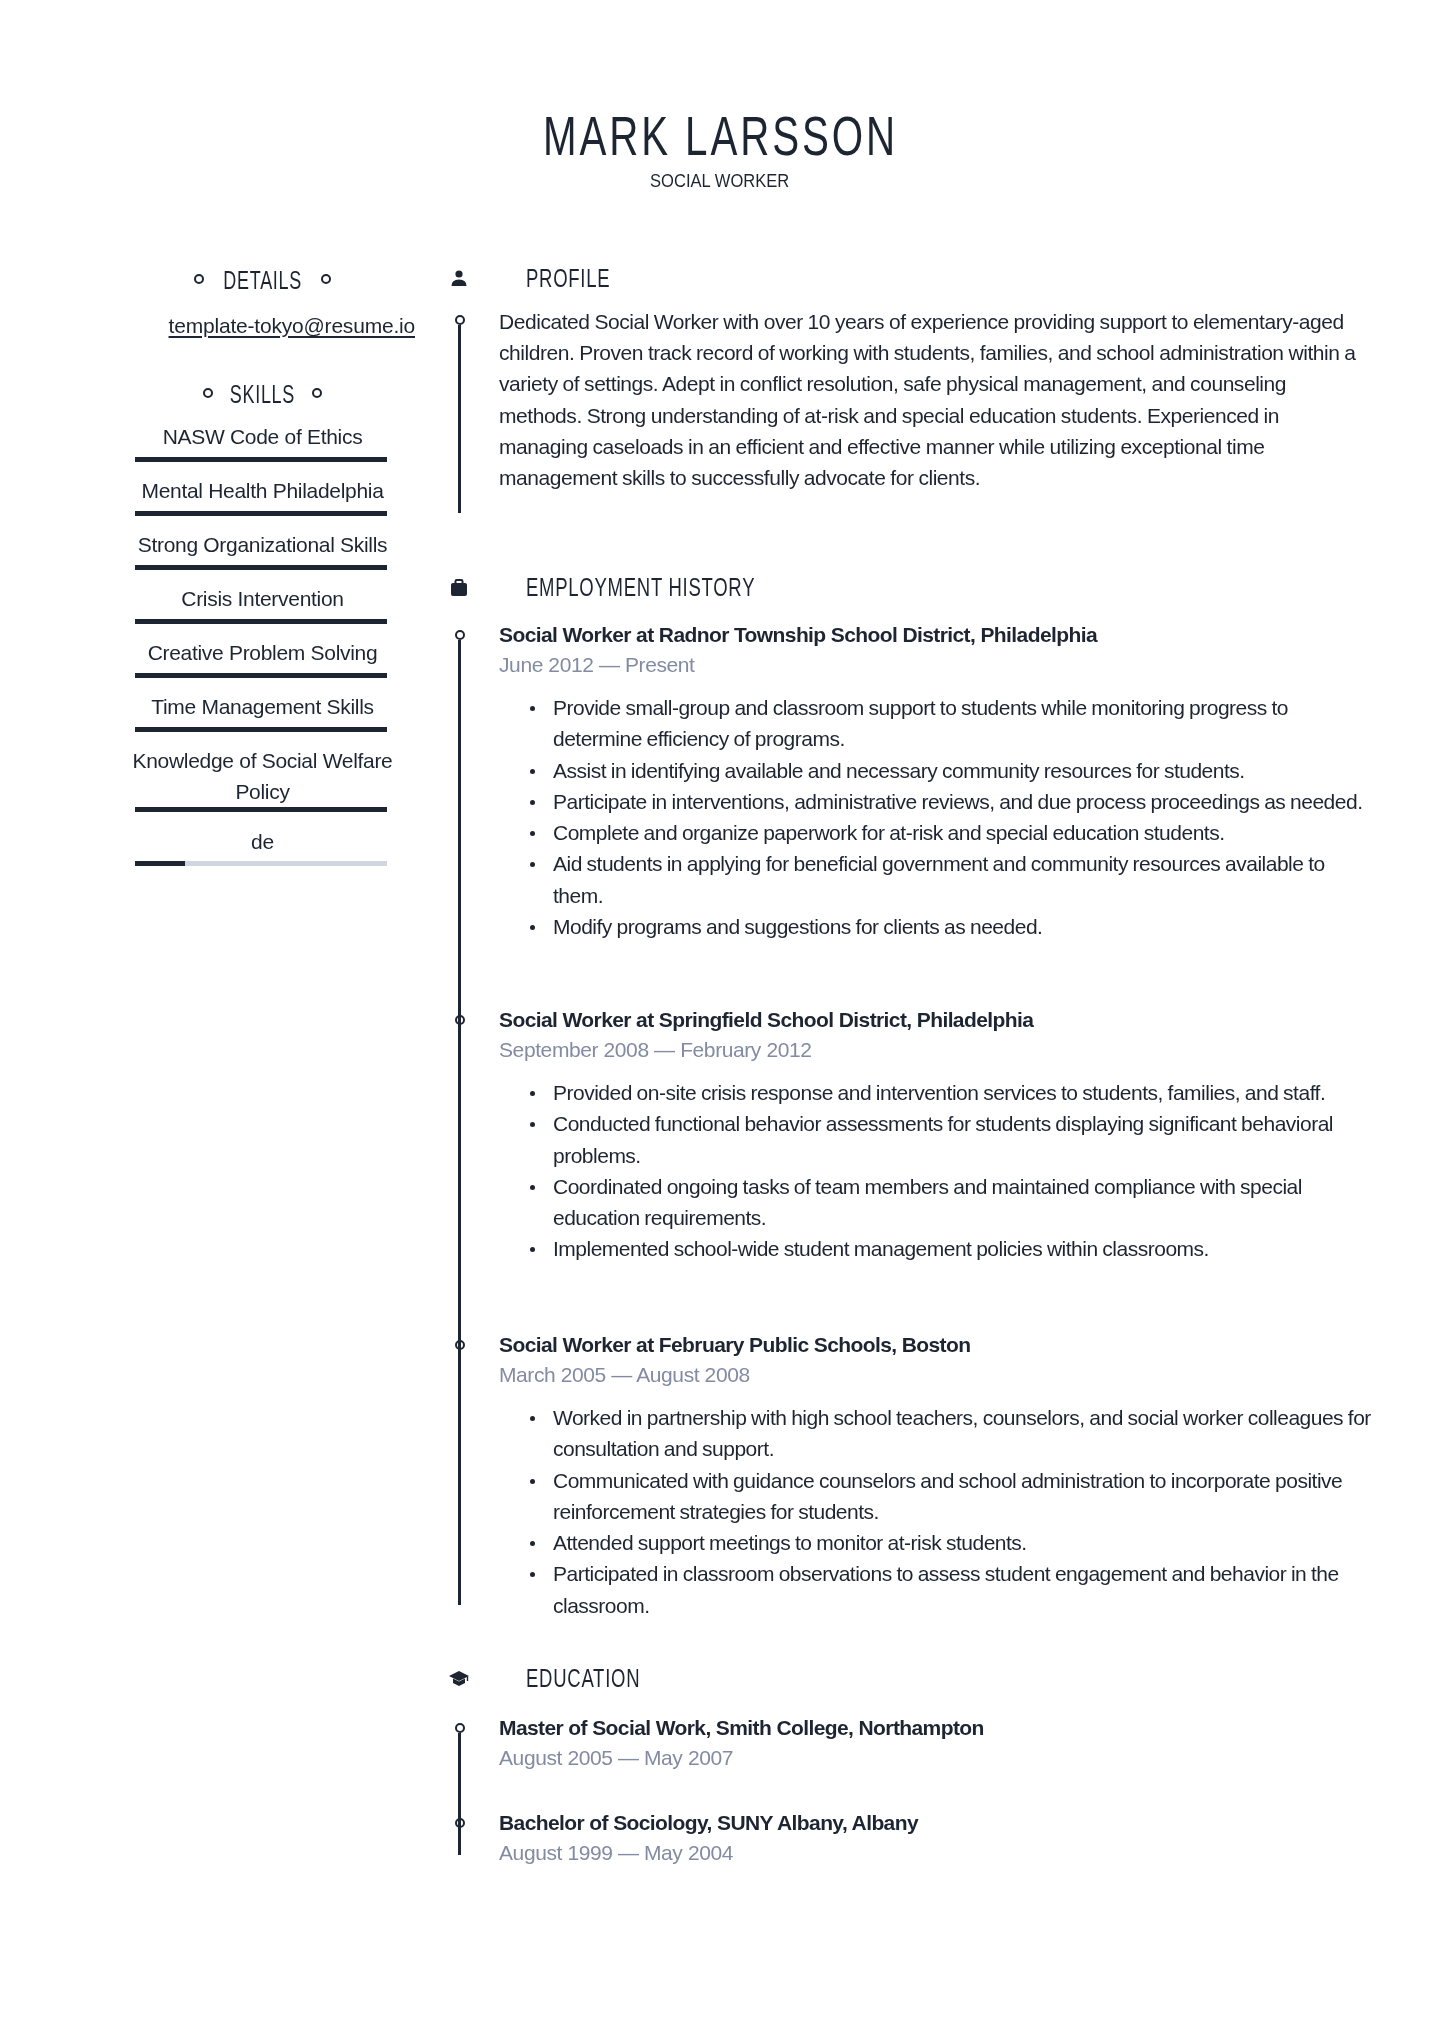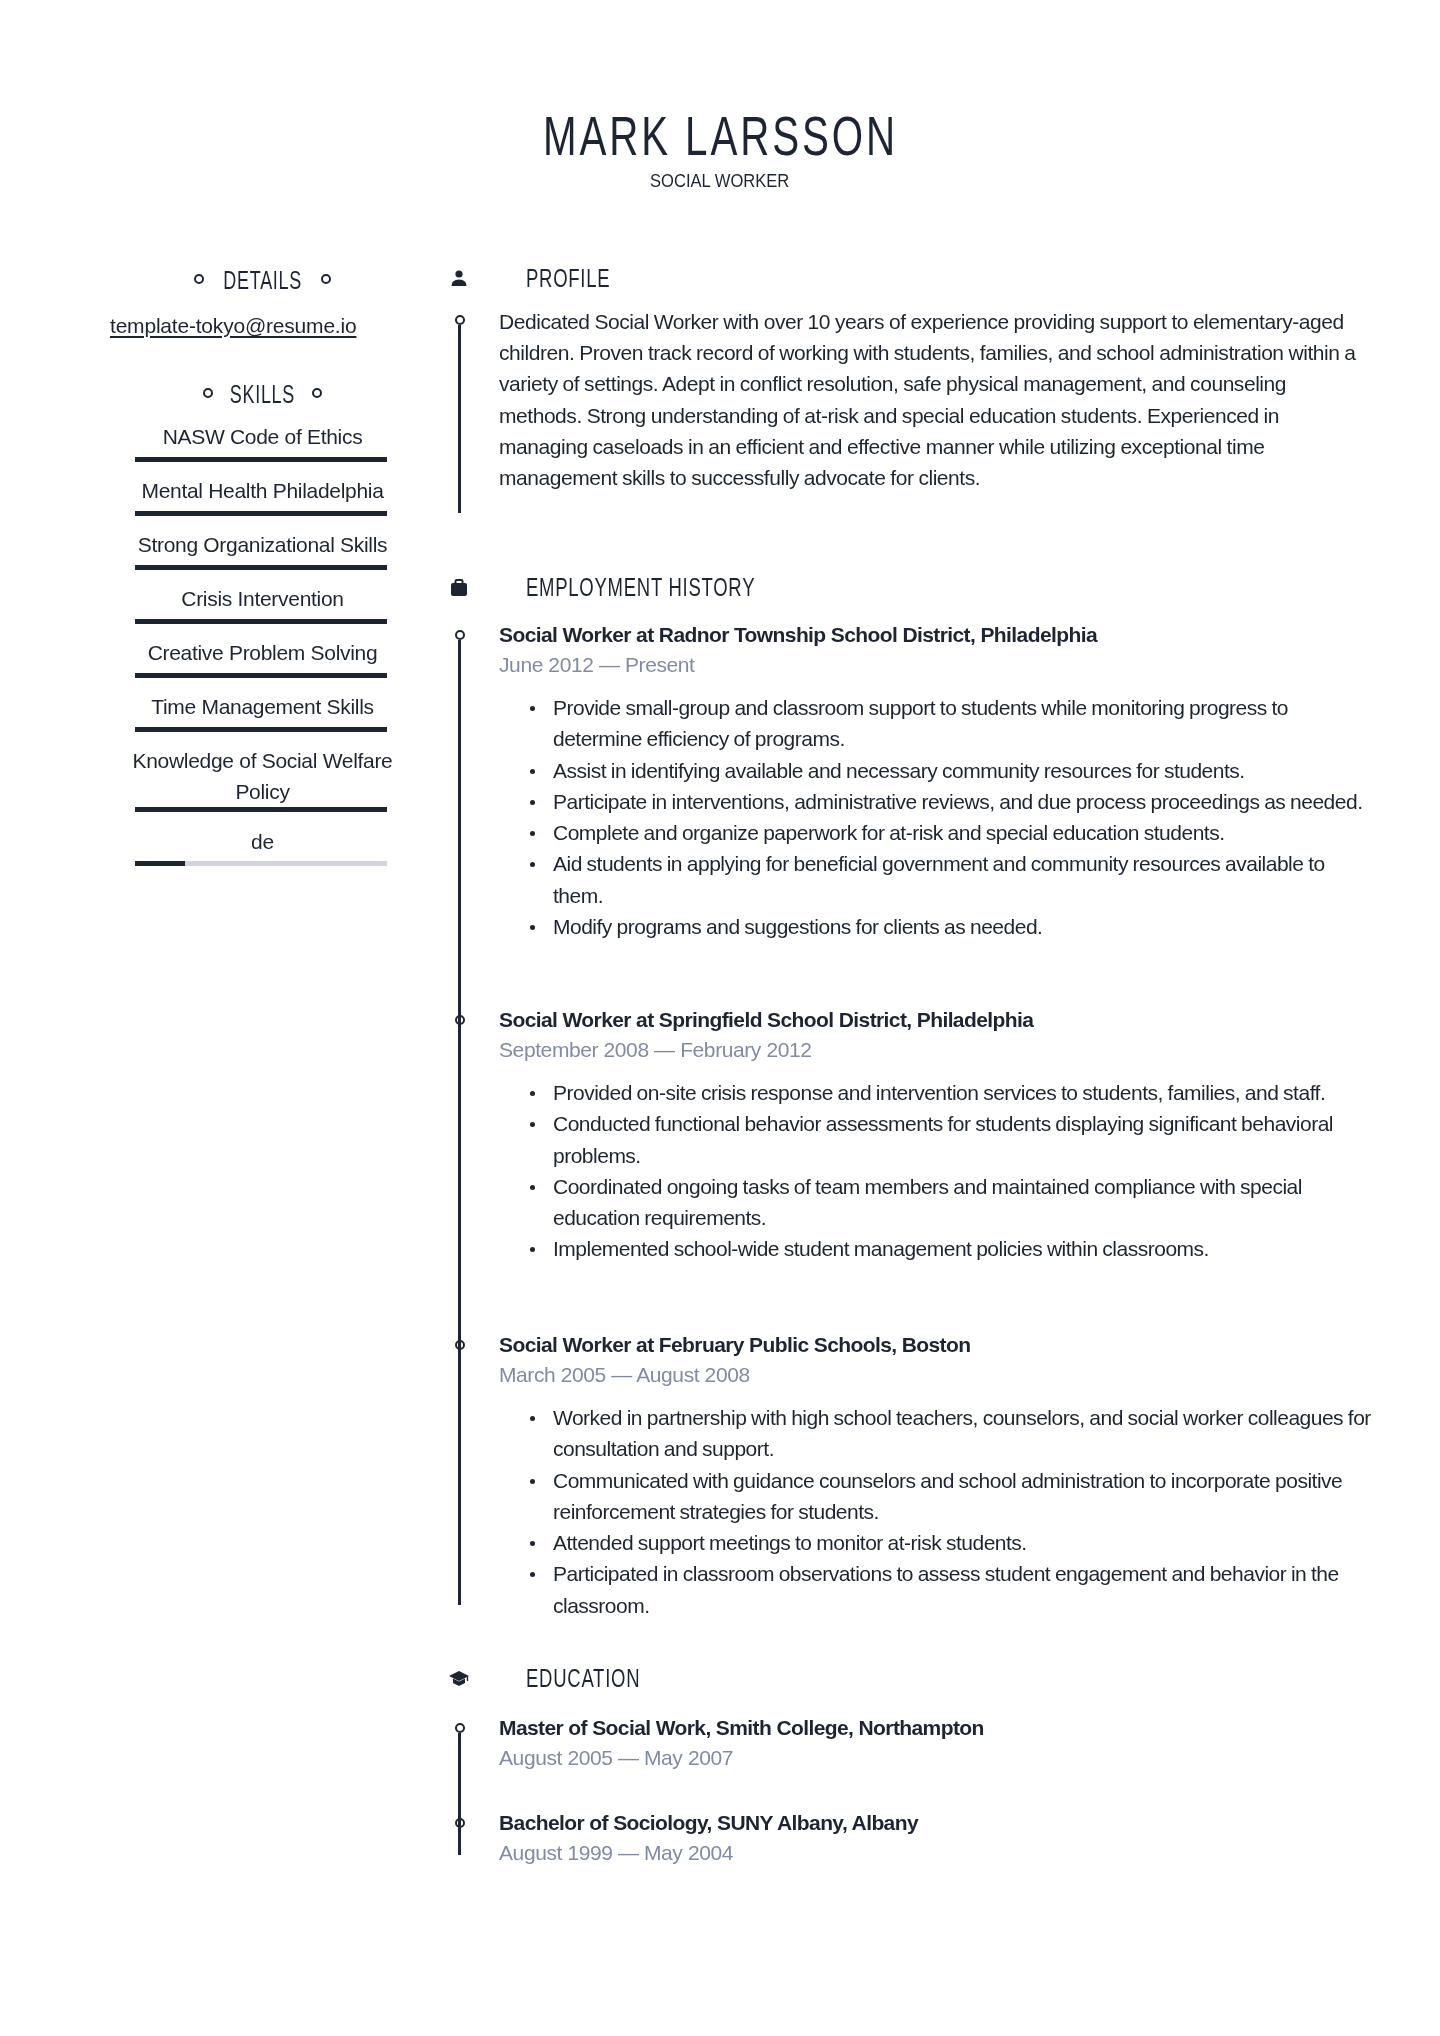--- a/index.html
+++ b/index.html
@@ -13,21 +13,21 @@
   #subtitle { position: absolute; left: 0; width: 1440px; top: 170px; text-align: center;
               font-size: 18px; line-height: 22px; color: #1e2532; }
   #subtitle span { display: inline-block; transform: scaleX(0.92); }
 
   
   .side-head { position: absolute; left: 110px; width: 305px; text-align: center;
                font-size: 25px; line-height: 30px; letter-spacing: 1px; color: #1e2532; }
   .side-head .lbl { display: inline-block; transform: scaleX(0.72); margin: 0 -10px; }
   .ring { display: inline-block; width: 6px; height: 6px; border: 2.5px solid #1e2532;
           border-radius: 50%; vertical-align: middle; position: relative; top: -3px; margin: 0 6px; }
-  #email { position: absolute; left: 110px; width: 305px; top: 313px; text-align: left;
+  #email { position: absolute; left: 110px; width: 305px; top: 313px; text-align: right;
            font-size: 21px; line-height: 26px; color: #1e2532; text-decoration: underline;
            text-underline-offset: 3px; letter-spacing: -0.2px; }
   .skill { position: absolute; left: 110px; width: 305px; text-align: center; }
   .skill-name { font-size: 21px; line-height: 31px; color: #1e2532; letter-spacing: -0.3px; }
   .skill-bar { position: absolute; left: 25px; width: 252px; height: 5px; background: #d0d5df; }
   .skill-fill { position: absolute; left: 0; top: 0; height: 100%; background: #1e2532; }
 
   
   .sec-icon { position: absolute; left: 448px; width: 22px; height: 22px; }
   .sec-title { position: absolute; left: 526px; font-size: 25px; line-height: 30px;

